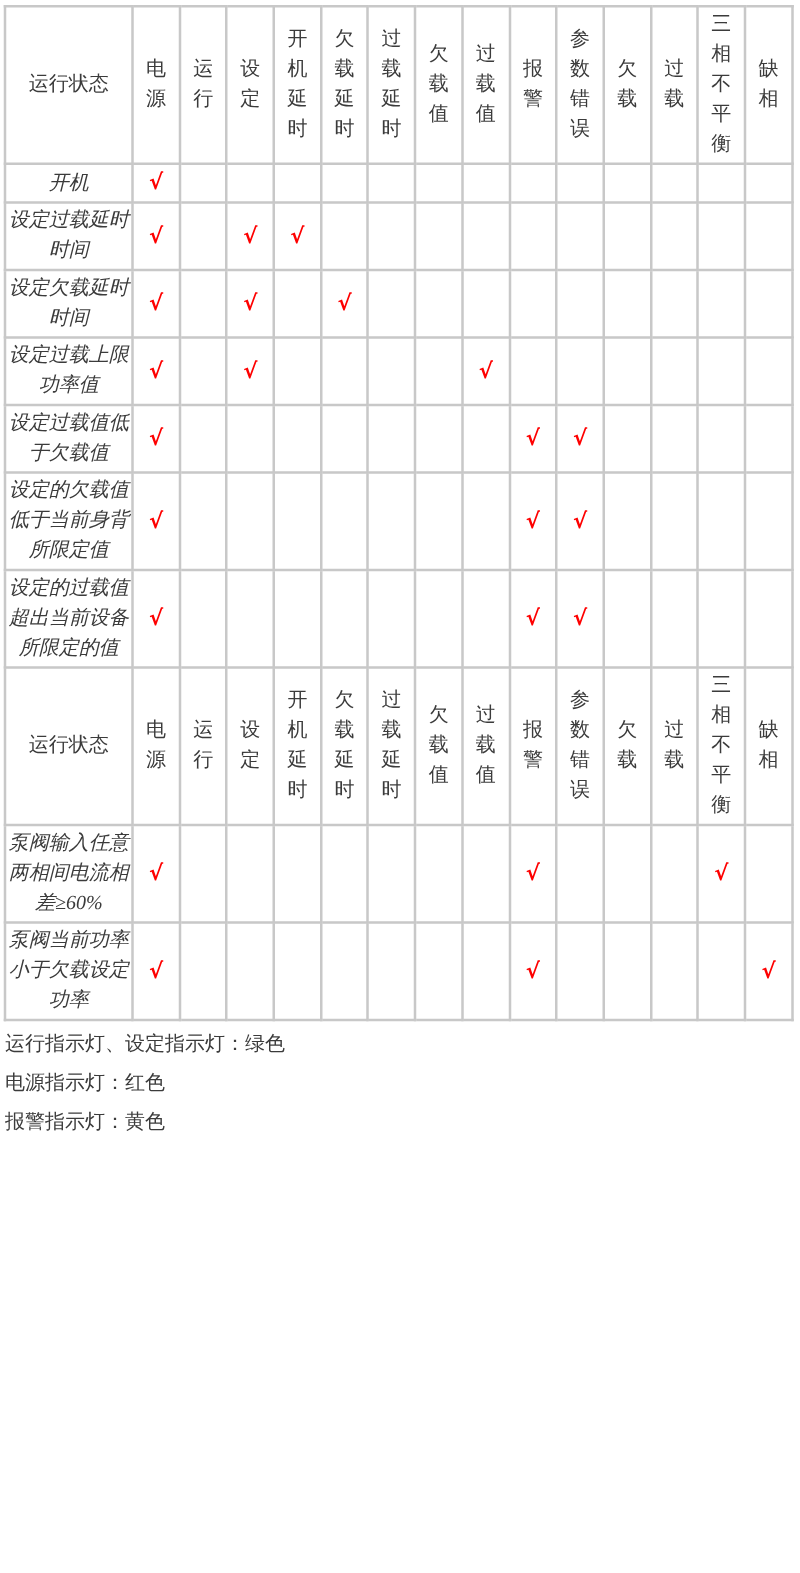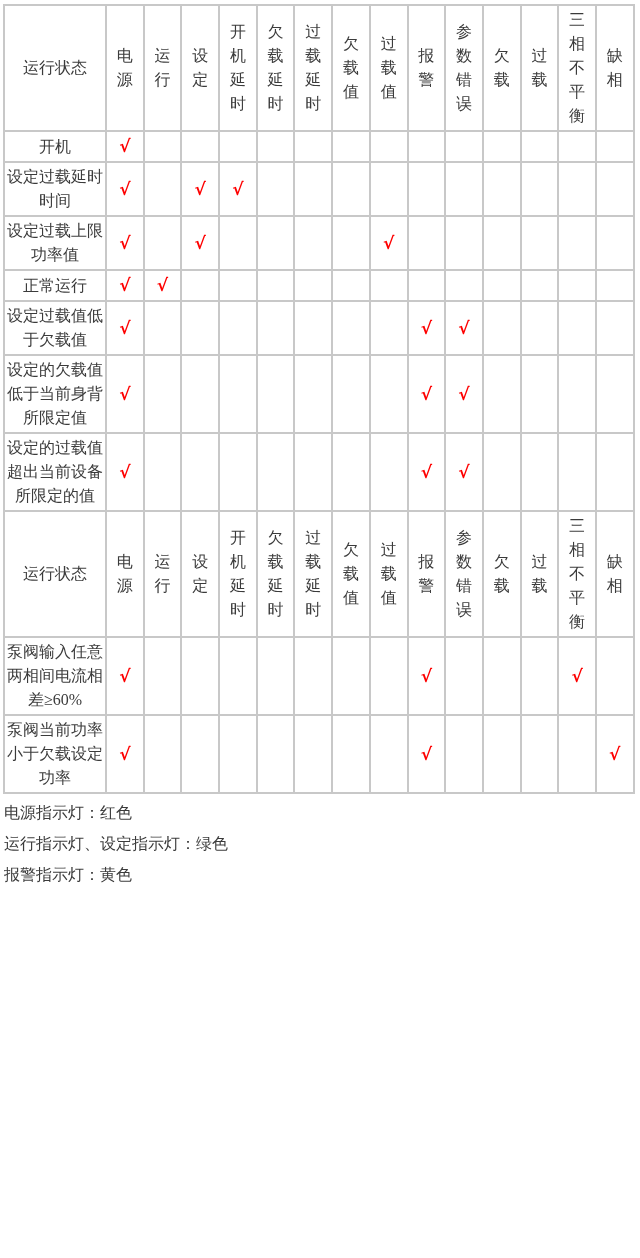--- a/index.html
+++ b/index.html
@@ -34,20 +34,21 @@
   }
   td.col-head {
     white-space: pre-line;
     line-height: 26px;
     padding: 5px 0;
     font-size: 15px;
   }
   td.row-label {
     line-height: 25px;
     padding: 2px 2px;
+    font-style: italic;
   }
   .check {
     color: #fe0000;
     font-size: 17px;
     font-family: "DejaVu Sans", sans-serif;
     font-weight: bold;
   }
   .blink {
     color: #fe0000;
     font-size: 12px;
@@ -148,46 +149,46 @@
           <td></td>
           <td></td>
           <td></td>
           <td></td>
           <td></td>
           <td></td>
           <td></td>
           <td></td>
         </tr>
         <tr>
+          <td class="row-label">设定欠载延时时间</td>
+          <td><span class="check">√</span></td>
+          <td></td>
+          <td><span class="check">√</span></td>
+          <td></td>
+          <td><span class="check">√</span></td>
+          <td></td>
+          <td></td>
+          <td></td>
+          <td></td>
+          <td></td>
+          <td></td>
+          <td></td>
+          <td></td>
+          <td></td>
+        </tr>
+        <tr>
           <td class="row-label">设定过载上限功率值</td>
           <td><span class="check">√</span></td>
           <td></td>
           <td><span class="check">√</span></td>
           <td></td>
           <td></td>
           <td></td>
           <td></td>
           <td><span class="check">√</span></td>
-          <td></td>
-          <td></td>
-          <td></td>
-          <td></td>
-          <td></td>
-          <td></td>
-        </tr>
-        <tr>
-          <td class="row-label">正常运行</td>
-          <td><span class="check">√</span></td>
-          <td><span class="check">√</span></td>
-          <td></td>
-          <td></td>
-          <td></td>
-          <td></td>
-          <td></td>
-          <td></td>
           <td></td>
           <td></td>
           <td></td>
           <td></td>
           <td></td>
           <td></td>
         </tr>
         <tr>
           <td class="row-label">设定过载值低于欠载值</td>
           <td><span class="check">√</span></td>
@@ -314,18 +315,18 @@
           <td></td>
           <td></td>
           <td></td>
           <td></td>
           <td><span class="check">√</span></td>
         </tr>
       </tbody>
   </table>
 
   <div class="notes">
+    <div class="note-line">运行指示灯、设定指示灯：绿色</div>
     <div class="note-line">电源指示灯：红色</div>
-    <div class="note-line">运行指示灯、设定指示灯：绿色</div>
     <div class="note-line">报警指示灯：黄色</div>
   </div>
 
 </div>
 
 </body></html>

